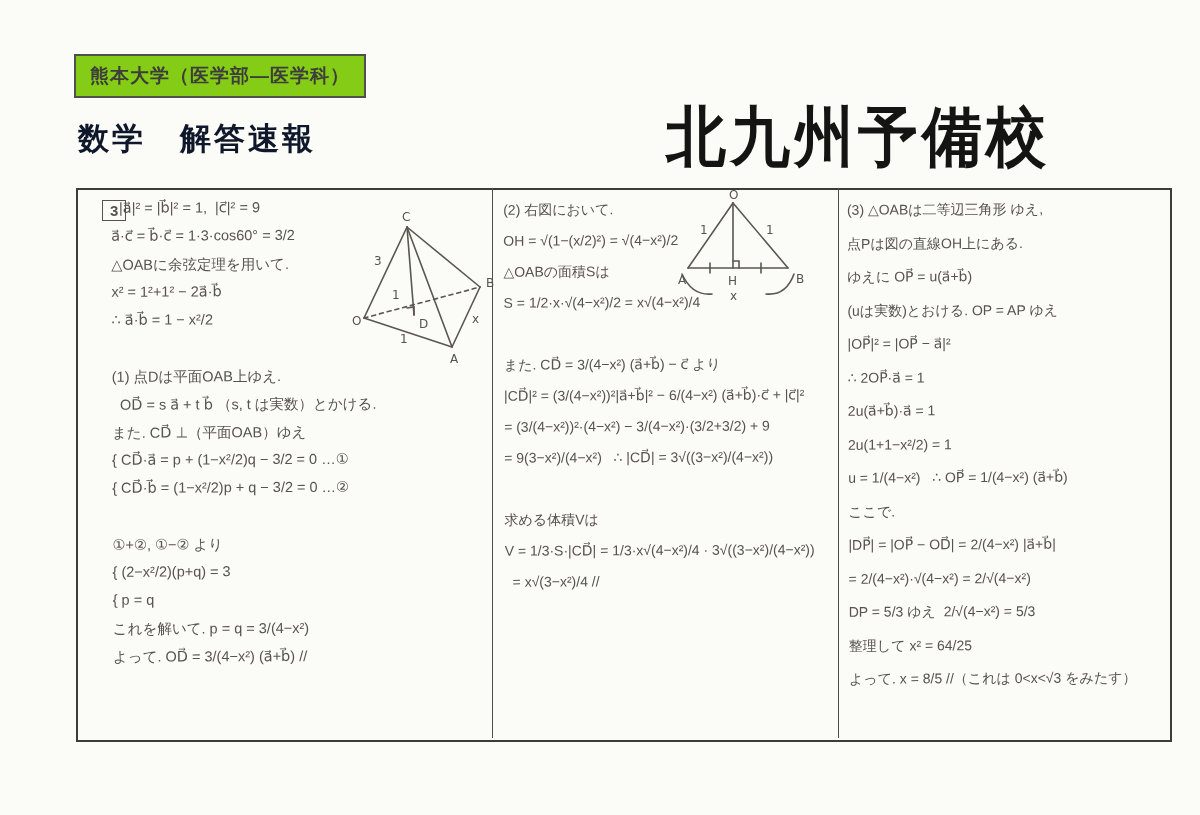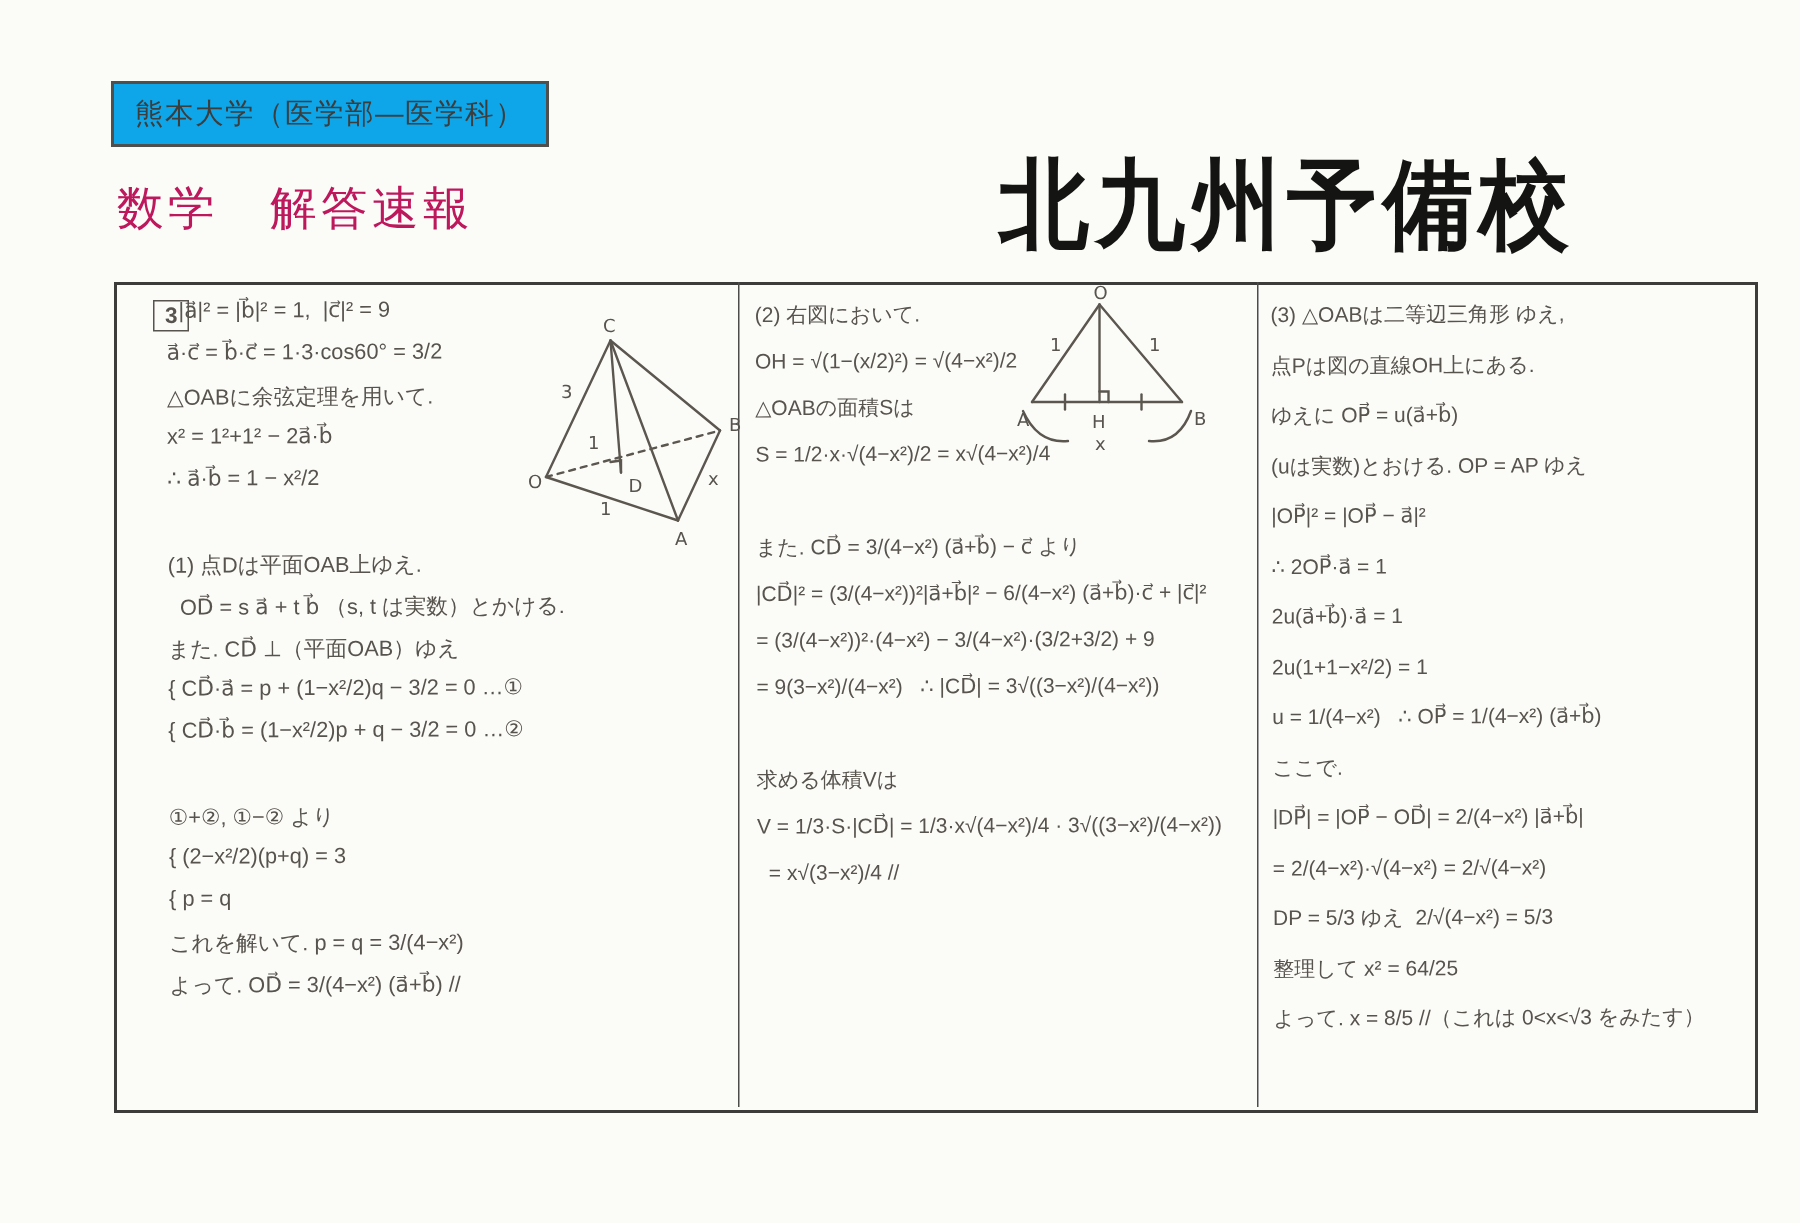--- a/index.html
+++ b/index.html
@@ -6,26 +6,26 @@
   body{
     width:1200px;height:815px;position:relative;
     background:#fbfbf8;
     font-family:"Liberation Sans","DejaVu Sans",sans-serif;
     overflow:hidden;
   }
   
   .univ-box{
     position:absolute;left:74px;top:54px;
     border:2px solid #4f4f4d;color:#3d3d3b;
-    padding:7px 14px;font-size:19px;font-weight:normal;
-    letter-spacing:1px;background:#0ea5e9;
+    padding:7px 14px;font-size:19px;font-weight:bold;
+    letter-spacing:1px;background:#84cc16;
   }
   .subtitle{
     position:absolute;left:78px;top:118px;
-    font-size:31px;font-weight:normal;color:#be185d;
+    font-size:31px;font-weight:bold;color:#0f172a;
     letter-spacing:3px;
   }
   .school-name{
     position:absolute;left:666px;top:94px;width:470px;
     font-family:"DejaVu Serif","Liberation Serif",serif;
     font-size:60px;font-weight:900;color:#141413;
     letter-spacing:4px;white-space:nowrap;
     transform:scaleY(1.08);transform-origin:top left;
   }
   

